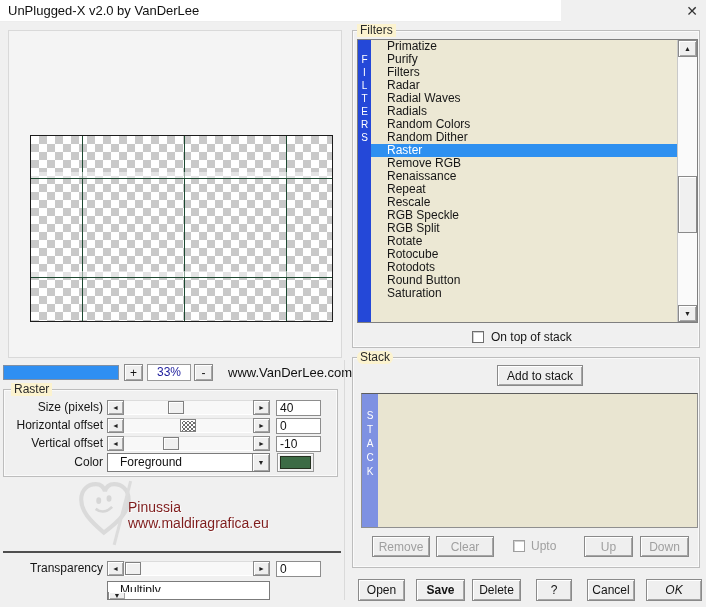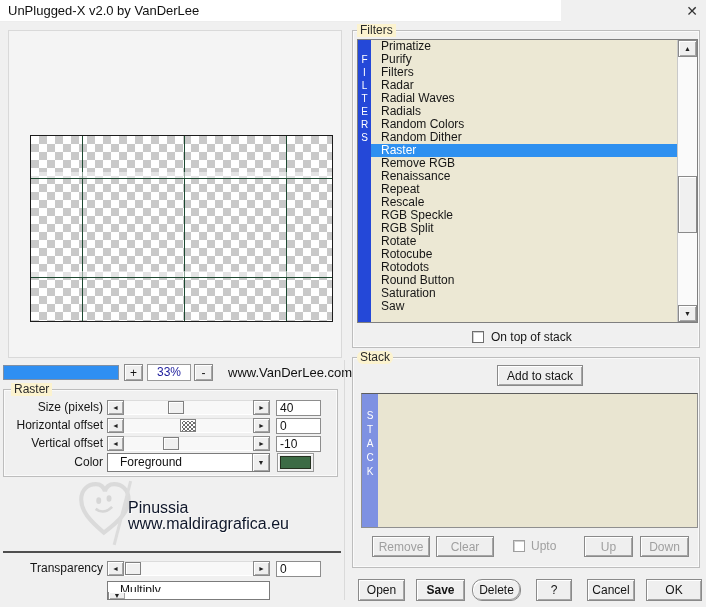--- a/index.html
+++ b/index.html
@@ -53,39 +53,39 @@
 
   .swatch-bezel { position:absolute; left:277px; width:37px; height:19px; border:1px solid #9a9a9a; box-shadow: inset 1px 1px 0 #fff; padding:2px; background:#efefef; }
   .swatch-inner { width:100%; height:100%; background:var(--swatch_green); border:1px solid #24301f; }
 
   .divider { position:absolute; left:3px; top:551px; width:338px; height:2px; background:#4f4f4f; }
 
   
   .listbox { position:absolute; left:357px; top:39px; width:341px; height:284px; border:1px solid #7f7f7f; display:flex; background:var(--list_cream); }
   .side-bar { width:13px; background:var(--filters_bar_blue); color:#fff; display:flex; flex-direction:column; align-items:center; padding-top:13px; font-size:10px; line-height:13px; flex:none; }
   .filter-list { flex:1; overflow:hidden; background:var(--list_cream); }
-  .list-item { height:13px; line-height:13px; font-size:12px; padding-left:10px; color:#161616; white-space:nowrap; }
+  .list-item { height:13px; line-height:13px; font-size:12px; padding-left:16px; color:#161616; white-space:nowrap; }
   .list-item.selected { background:var(--selection_blue); color:#fff; }
 
   .scrollbar { width:20px; flex:none; position:relative; background:#fafafa; border-left:1px solid #c9c9c9; }
   .scroll-btn { position:absolute; left:0; width:19px; height:17px; background:#efefef; border:1px solid #8a8a8a; box-shadow: inset 1px 1px 0 #fff, inset -1px -1px 0 #a6a6a6; display:flex; align-items:center; justify-content:center; font-size:7px; color:#222; }
   .scroll-thumb { position:absolute; left:0; top:136px; width:19px; height:57px; background:#f0f0f0; border:1px solid #8a8a8a; box-shadow: inset 1px 1px 0 #fff; }
 
   .checkbox { position:absolute; width:12px; height:12px; background:#fff; border:1px solid #6e6e6e; box-shadow: inset 1px 1px 0 #cfcfcf; }
   .checkbox.disabled { border-color:#9f9f9f; }
   .check-label { position:absolute; font-size:12px; color:#161616; white-space:nowrap; }
   .check-label.disabled { color:#9f9f9f; }
 
   
   .stack-box { position:absolute; left:361px; top:393px; width:337px; height:135px; border:1px solid #8f8f8f; border-top-color:#5d5d5d; display:flex; }
   .stack-side { width:16px; background:var(--stack_bar_blue); color:#fff; display:flex; flex-direction:column; align-items:center; padding-top:15px; font-size:10px; line-height:14px; flex:none; }
   .stack-list { flex:1; background:#e9e5d1; }
 
   
-  .watermark-text { position:absolute; font-size:16px; color:#0f172a; text-shadow:1px 1px 0 #fdfdfd; white-space:nowrap; }
+  .watermark-text { position:absolute; font-size:14px; color:#7f1d1d; text-shadow:1px 1px 0 #fdfdfd; white-space:nowrap; }
   .sep-line { position:absolute; left:344px; top:360px; width:1px; height:240px; background:#dadada; }
 </style>
 </head>
 <body>
 
 <div class="titlebar">
   <span class="title-text">UnPlugged-X v2.0 by VanDerLee</span>
   <span class="close-x">✕</span>
 </div>
 
@@ -221,21 +221,20 @@
       <div class="list-item">Renaissance</div>
       <div class="list-item">Repeat</div>
       <div class="list-item">Rescale</div>
       <div class="list-item">RGB Speckle</div>
       <div class="list-item">RGB Split</div>
       <div class="list-item">Rotate</div>
       <div class="list-item">Rotocube</div>
       <div class="list-item">Rotodots</div>
       <div class="list-item">Round Button</div>
       <div class="list-item">Saturation</div>
-      <div class="list-item">Saw</div>
     </div>
   <div class="scrollbar">
     <div class="scroll-btn" style="top:0;">
         <span>▲</span>
       </div>
     <div class="scroll-thumb"></div>
     <div class="scroll-btn" style="bottom:0; top:auto;">
         <span>▼</span>
       </div>
   </div>
@@ -263,16 +262,16 @@
 
 <div class="btn disabled" style="left:372px; top:536px; width:58px; height:21px;">Remove</div>
 <div class="btn disabled" style="left:436px; top:536px; width:58px; height:21px;">Clear</div>
 <span class="checkbox disabled" style="left:513px; top:540px;"></span>
 <span class="check-label disabled" style="left:531px; top:539px;">Upto</span>
 <div class="btn disabled" style="left:584px; top:536px; width:49px; height:21px;">Up</div>
 <div class="btn disabled" style="left:640px; top:536px; width:49px; height:21px;">Down</div>
 
 <div class="btn" style="left:358px; top:579px; width:47px; height:22px;">Open</div>
 <div class="btn" style="left:416px; top:579px; width:49px; height:22px;font-weight:bold;">Save</div>
-<div class="btn" style="left:472px; top:579px; width:49px; height:22px;border-radius:10px;">Delete</div>
+<div class="btn" style="left:472px; top:579px; width:49px; height:22px;">Delete</div>
 <div class="btn" style="left:536px; top:579px; width:36px; height:22px;">?</div>
 <div class="btn" style="left:587px; top:579px; width:48px; height:22px;">Cancel</div>
-<div class="btn" style="left:646px; top:579px; width:56px; height:22px;">OK</div>
+<div class="btn" style="left:646px; top:579px; width:56px; height:22px;font-style:italic;">OK</div>
 
 </body></html>

